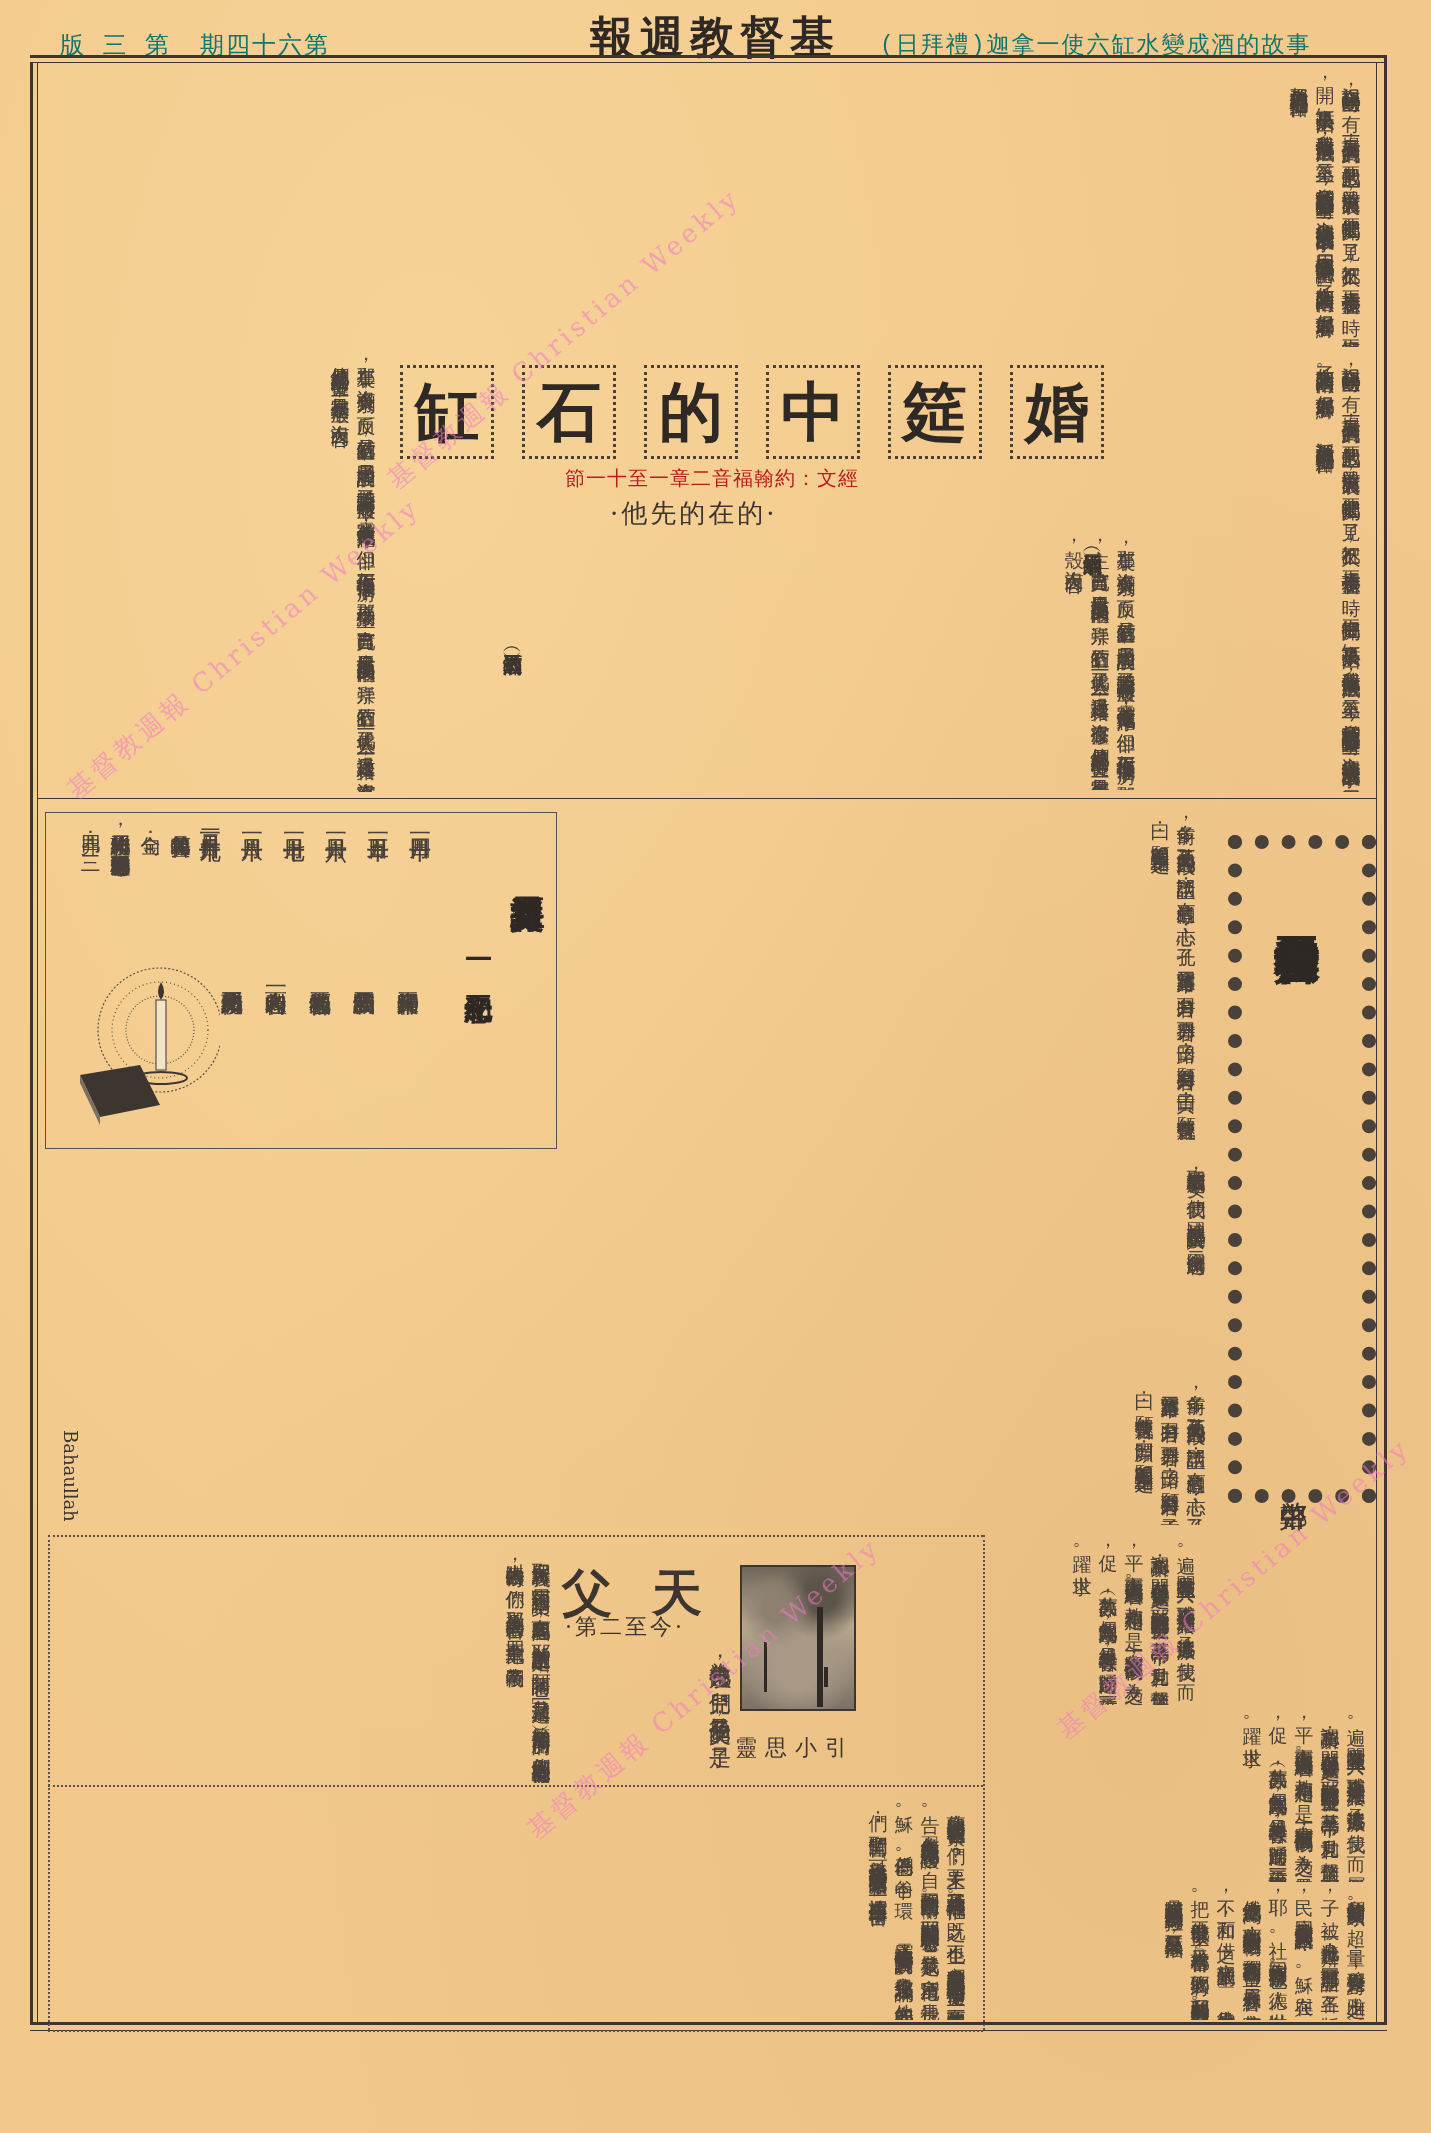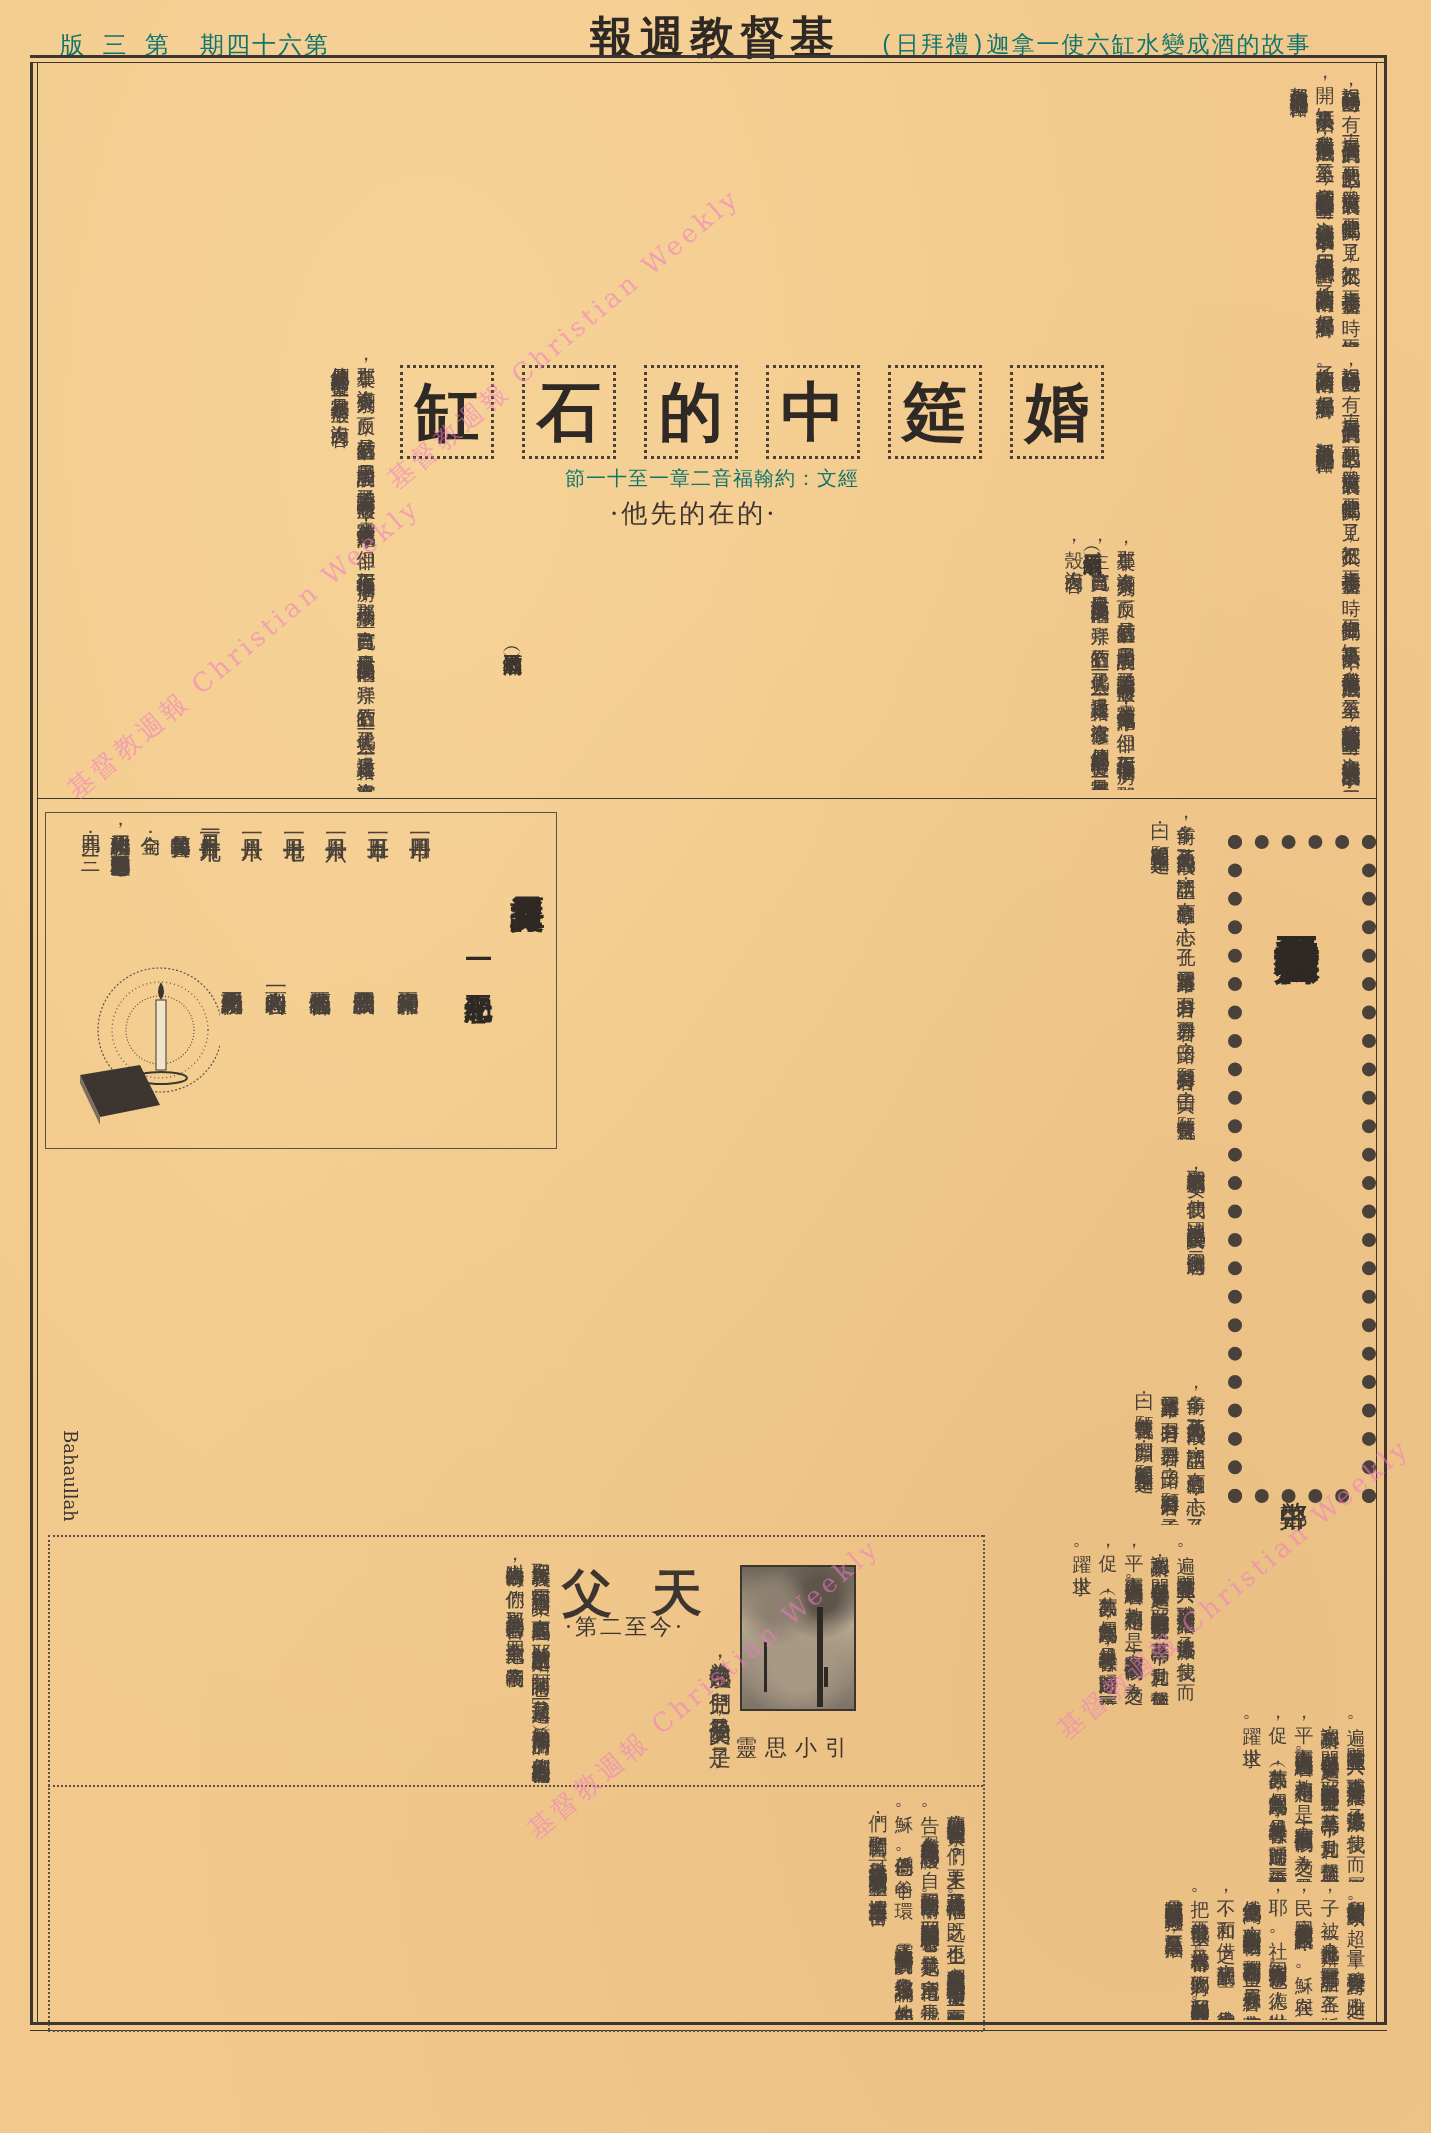--- a/index.html
+++ b/index.html
@@ -20,21 +20,21 @@
   .thinv{border-left-width:1px;}
 
   
   .masthead{font-family:"DejaVu Serif",serif;font-weight:bold;font-size:44px;letter-spacing:6px;color:#2e2924;}
   .hdr-small{font-family:Liberation Mono, monospace;font-size:24px;letter-spacing:2px;color:#0f766e;margin-top:7px;}
 
   
   .headline{display:flex;gap:28px;}
   .hbox{width:88px;height:88px;border:3px dotted #4a423a;display:flex;align-items:center;justify-content:center;
         font-family:"DejaVu Sans",sans-serif;font-weight:bold;font-size:64px;color:#2e2924;}
-  .scripture{font-family:"DejaVu Serif",serif;font-size:20px;color:#0f766e;letter-spacing:1px;}
+  .scripture{font-family:"DejaVu Serif",serif;font-size:20px;color:#b91c1c;letter-spacing:1px;}
   .byline{font-family:"DejaVu Serif",serif;font-size:26px;color:#3d3630;letter-spacing:3px;}
 
   
   .side-frame{position:absolute;border:14px dotted #4a423a;}
   .side-title{font-family:"DejaVu Sans",sans-serif;font-weight:bold;font-size:46px;line-height:76px;color:#2e2924;}
   .side-author{font-family:"DejaVu Serif",serif;font-size:28px;line-height:50px;color:#3d3630;}
 
   
   .daily-title{font-family:"DejaVu Serif",serif;font-weight:bold;font-size:34px;line-height:56px;color:#2e2924;}
   .daily-sub{font-family:"DejaVu Serif",serif;font-weight:bold;font-size:28px;line-height:46px;color:#2e2924;}

